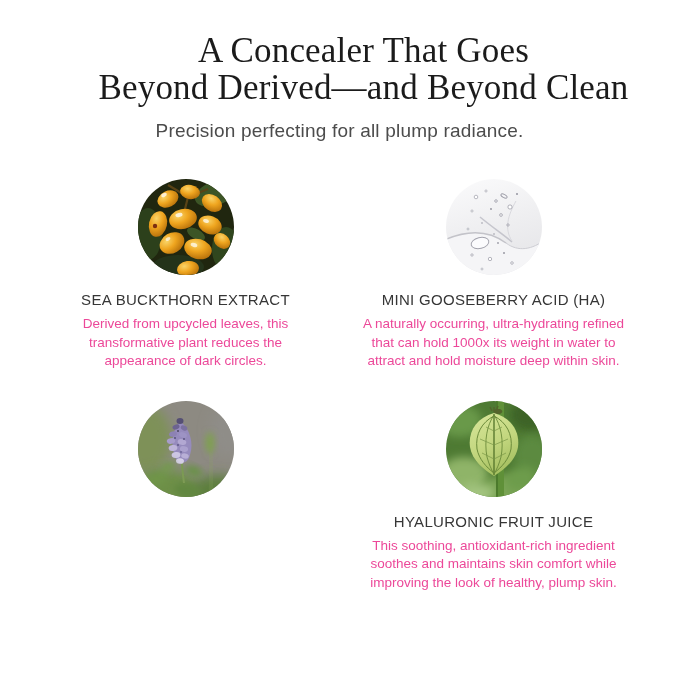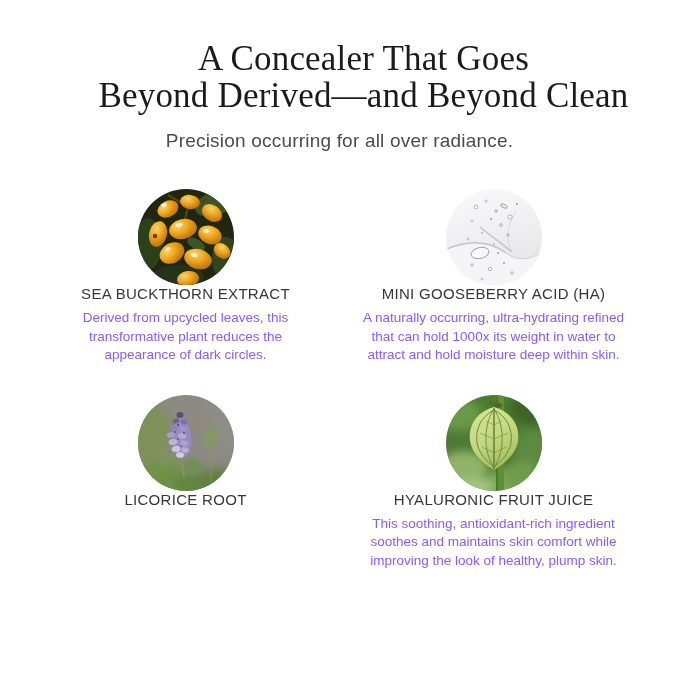--- a/index.html
+++ b/index.html
@@ -12,21 +12,21 @@
   .page { width:679px; height:679px; }
 
   .header { text-align:center; padding-top:24px; }
   .heading {
     font-family:"Liberation Serif", "DejaVu Serif", serif;
     font-weight:400;
     font-size:35px;
     line-height:37px;
     color:#1b1b1b;
     letter-spacing:0.2px;
-    margin:16px;
+    margin:8px;
     padding-left:48px;
   }
   .subheading {
     margin-top:14px;
     font-size:19px;
     font-weight:400;
     color:#4c4c4c;
     letter-spacing:0.2px;
   }
 
@@ -45,45 +45,46 @@
     text-align:center;
   }
   .photo {
     width:96px; height:96px;
     border-radius:50%;
     overflow:hidden;
     flex:0 0 auto;
   }
   .photo svg { display:block; }
   .card-title {
+    margin-top:16px;
     font-size:15px;
     color:#363636;
     letter-spacing:0.3px;
     white-space:nowrap;
   }
   .card-body {
     margin-top:7px;
     font-size:13.5px;
     line-height:18.5px;
-    color:#8b5cf6;
+    color:#ec4899;
   }
   .w-narrow { max-width:238px; }
   .w-wide   { max-width:268px; }
 </style>
 </head>
 <body>
 
 <div class="page">
 
   <div class="header">
     <div class="heading">
       <div>A Concealer That Goes</div>
       <div>Beyond Derived—and Beyond Clean</div>
     </div>
-    <div class="subheading">Precision occurring for all over radiance.</div>
+    <div class="subheading">Precision perfecting for all plump radiance.</div>
   </div>
 
   <div class="grid">
 
     <div class="card">
       <div class="photo">
         <svg width="96" height="96" viewBox="0 0 96 96">
           <defs>
             <radialGradient id="berry" cx="35%" cy="30%" r="80%">
               <stop offset="0%" stop-color="#f9d468"></stop>
@@ -199,21 +200,20 @@
           <circle cx="40" cy="30" r="1" fill="#4a4465"></circle>
           <circle cx="37" cy="37" r="1" fill="#55507a"></circle>
           <circle cx="46" cy="38" r="0.9" fill="#55507a"></circle>
           <circle cx="40" cy="44" r="1" fill="#5f598a"></circle>
           <circle cx="43" cy="51" r="0.9" fill="#6a6496"></circle>
           <ellipse cx="28" cy="64" rx="8" ry="4.5" fill="#74995O" transform="rotate(-28 28 64)" opacity="0"></ellipse>
           <ellipse cx="30" cy="66" rx="8" ry="4.5" fill="#749950" transform="rotate(-28 30 66)" filter="url(#soft2)"></ellipse>
           <ellipse cx="56" cy="70" rx="9" ry="5" fill="#6b9148" transform="rotate(22 56 70)" filter="url(#soft2)"></ellipse>
         </svg>
       </div>
-      <div class="card-title">LICORICE ROOT</div>
     </div>
 
     <div class="card">
       <div class="photo">
         <svg width="96" height="96" viewBox="0 0 96 96">
           <defs>
             <linearGradient id="husk" x1="0" y1="0" x2="0.4" y2="1">
               <stop offset="0%" stop-color="#d9e79c"></stop>
               <stop offset="60%" stop-color="#c2d67e"></stop>
               <stop offset="100%" stop-color="#a7c162"></stop>

